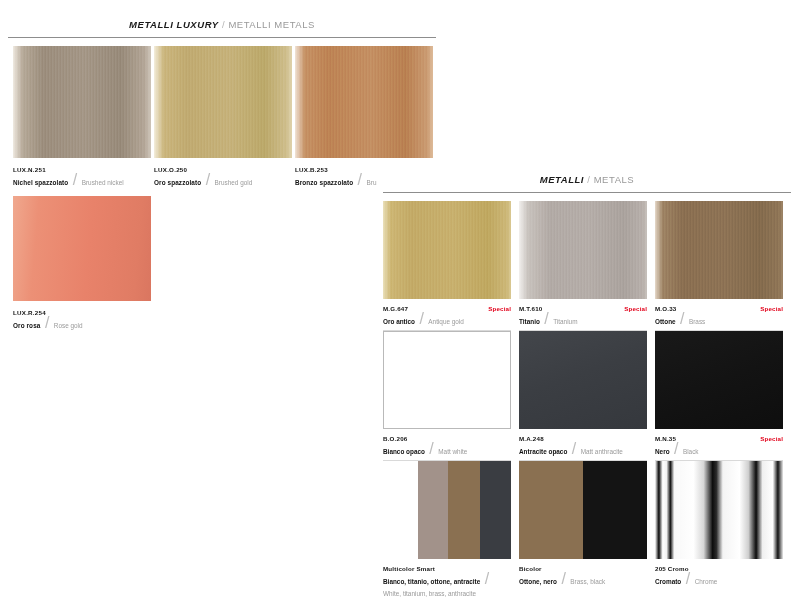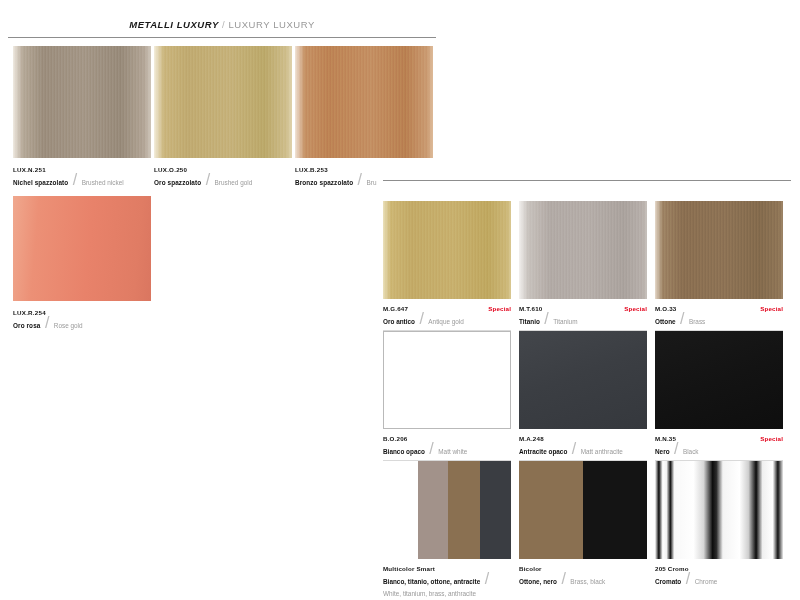--- a/index.html
+++ b/index.html
@@ -115,21 +115,21 @@
 </style>
 </head>
 <body>
 
 <div class="page">
 
   <div class="section-head" id="luxury-head">
     <div class="section-title">
       <b>METALLI LUXURY</b>
       <span class="sep">/</span>
-      <span>LUXURY LUXURY</span>
+      <span>METALLI METALS</span>
     </div>
     <div class="rule"></div>
   </div>
 
   <div class="lux-grid">
     <div class="lux-row">
 
       <div class="lux-cell">
         <div class="sw brushed" style="background:linear-gradient(90deg,#efe9e0 0%,#b6a998 7%,#9b8d7c 22%,#a49686 52%,#978a79 78%,#b3a596 95%,#cfc6ba 100%);"></div>
         <div class="cap">
@@ -169,20 +169,25 @@
           <span class="code">LUX.R.254</span>
           <span class="nm">Oro rosa</span>
           <span class="slash">/</span>
           <span class="en">Rose gold</span>
         </div>
       </div>
     </div>
   </div>
 
   <div class="section-head" id="metalli-head">
+    <div class="section-title">
+      <b>METALLI</b>
+      <span class="sep">/</span>
+      <span>METALS</span>
+    </div>
     <div class="rule"></div>
   </div>
 
   <div class="met-grid">
 
     <div class="met-cell">
       <div class="met-sw brushed" style="background:linear-gradient(90deg,#e9dfb8 0%,#cdb673 6%,#c3aa66 22%,#c8b06d 55%,#bfa75f 82%,#cdb878 97%,#d9c892 100%);"></div>
       <div class="met-cap">
         <span class="code">M.G.647</span>
         <span class="nm">Oro antico</span>

